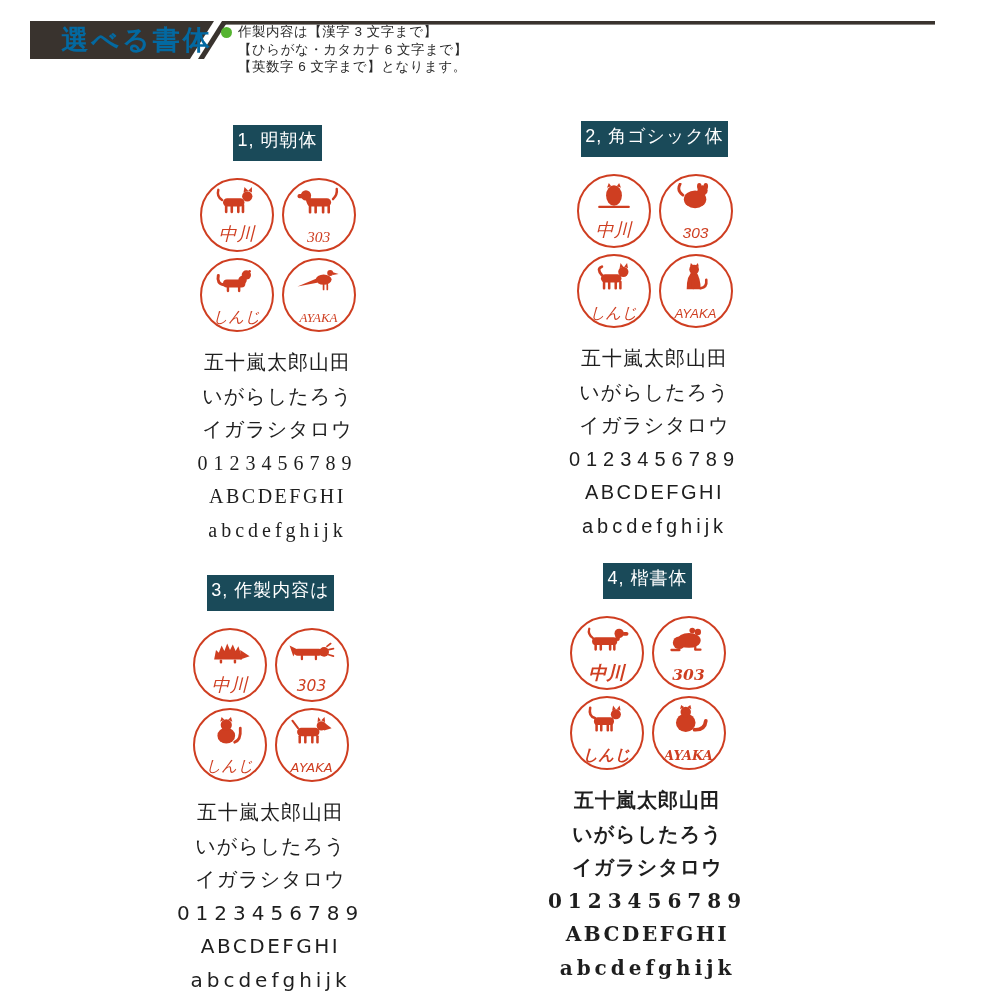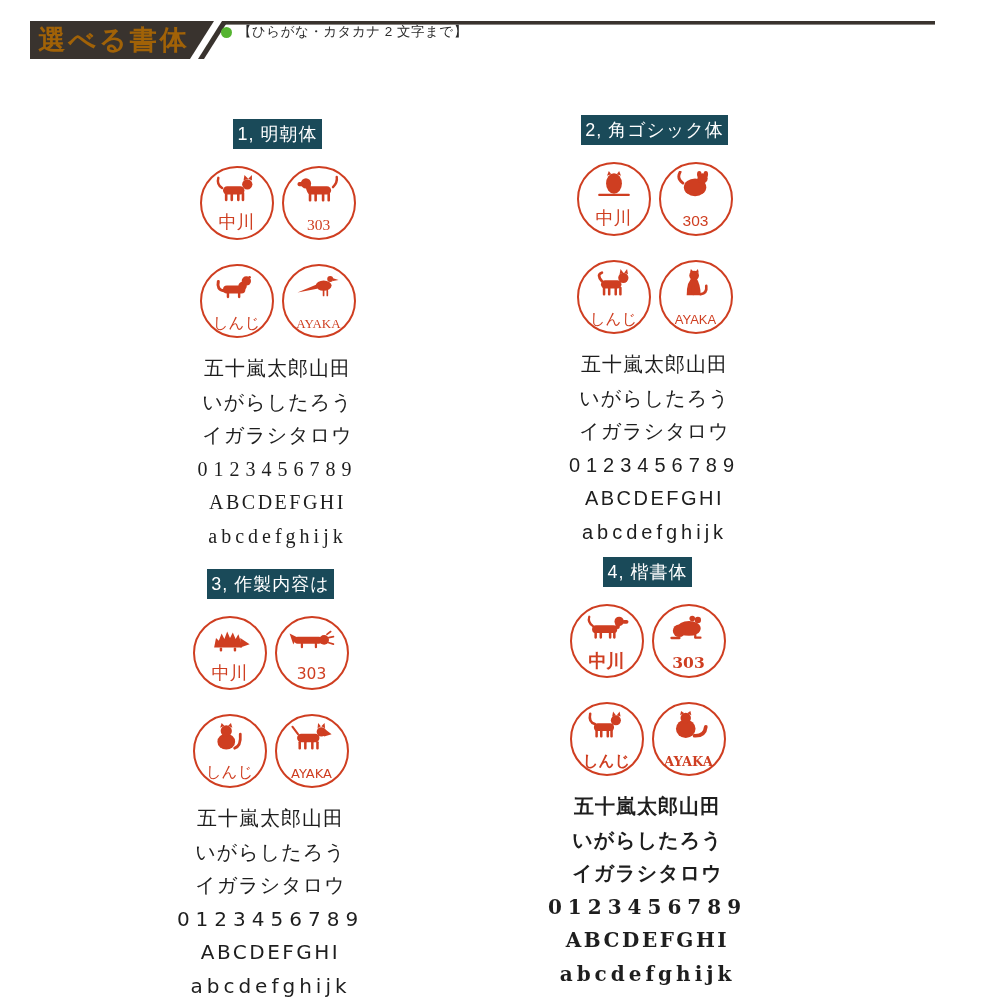--- a/index.html
+++ b/index.html
@@ -13,44 +13,44 @@
   body{
     width:1000px;height:1000px;position:relative;background:#ffffff;
     font-family:"Liberation Sans","DejaVu Sans",sans-serif;
     overflow:hidden;
   }
   
   .ribbon-svg{position:absolute;left:0;top:0;width:1000px;height:80px;}
   .banner-title{
     position:absolute;left:30px;top:21px;width:168px;height:38px;
     display:flex;align-items:center;justify-content:center;
-    color:#a16207;font-size:27px;font-weight:700;letter-spacing:3px;white-space:nowrap;
+    color:#0369a1;font-size:27px;font-weight:700;letter-spacing:3px;white-space:nowrap;padding-left:23px;
   }
   .note-bullet{
     position:absolute;left:221px;top:27px;width:11px;height:11px;border-radius:50%;
     background:var(--green);
   }
   .note-block{
     position:absolute;left:238px;top:23px;color:#2b2b2b;
     font-size:13.5px;line-height:17.5px;letter-spacing:0.5px;white-space:nowrap;
   }
   
   .font-section{position:absolute;width:385px;}
   #s1{left:85px;top:116px;}
   #s2{left:462px;top:112px;}
   #s3{left:78px;top:566px;}
   #s4{left:455px;top:554px;}
   .band{
-    display:table;margin:3px auto;background:var(--teal);color:#fff;
-    height:30px;line-height:30px;padding:0 4px;font-size:18px;letter-spacing:1px;
+    display:table;margin:9px auto;background:var(--teal);color:#fff;
+    height:36px;line-height:30px;padding:0 4px;font-size:18px;letter-spacing:1px;
     font-family:"Liberation Sans","DejaVu Sans",sans-serif;white-space:nowrap;
   }
   .stamps{
     width:156px;margin:17px auto 0;display:grid;
-    grid-template-columns:74px 74px;grid-auto-rows:74px;gap:24px 8px;
+    grid-template-columns:74px 74px;grid-auto-rows:74px;gap:6px 8px;font-style:italic;
   }
   .stamp{
     width:74px;height:74px;box-sizing:border-box;border:2.5px solid var(--red);
     border-radius:50%;position:relative;color:var(--red);background:#fff;
   }
   .stamp svg{position:absolute;left:50%;transform:translateX(-50%);top:7px;width:46px;height:28px;}
   .stamp-label{
     position:absolute;bottom:5px;left:0;width:100%;text-align:center;
     color:var(--red);white-space:nowrap;line-height:1.1;
   }
@@ -70,21 +70,23 @@
 <body>
 
 <svg class="ribbon-svg" viewBox="0 0 1000 80" xmlns="http://www.w3.org/2000/svg">
   <rect x="222" y="21" width="713" height="3.6" fill="var(--dark)"></rect>
   <polygon points="222,21 228,21 204,59 198,59" fill="var(--dark)"></polygon>
   <polygon points="30,21 214,21 190,59 30,59" fill="var(--dark)"></polygon>
 </svg>
 <div class="banner-title">選べる書体</div>
 <div class="note-bullet"></div>
 <div class="note-block">
-  <div>【ひらがな・カタカナ 2 文字まで】</div>
+  <div>作製内容は【漢字 3 文字まで】</div>
+  <div>【ひらがな・カタカナ 6 文字まで】</div>
+  <div>【英数字 6 文字まで】となります。</div>
 </div>
 
 <section class="font-section f-mincho" id="s1">
   <div class="band">
     <span>1, 明朝体</span>
   </div>
   <div class="stamps">
     <div class="stamp">
       <svg viewBox="0 0 48 30">
         <g fill="currentColor">

